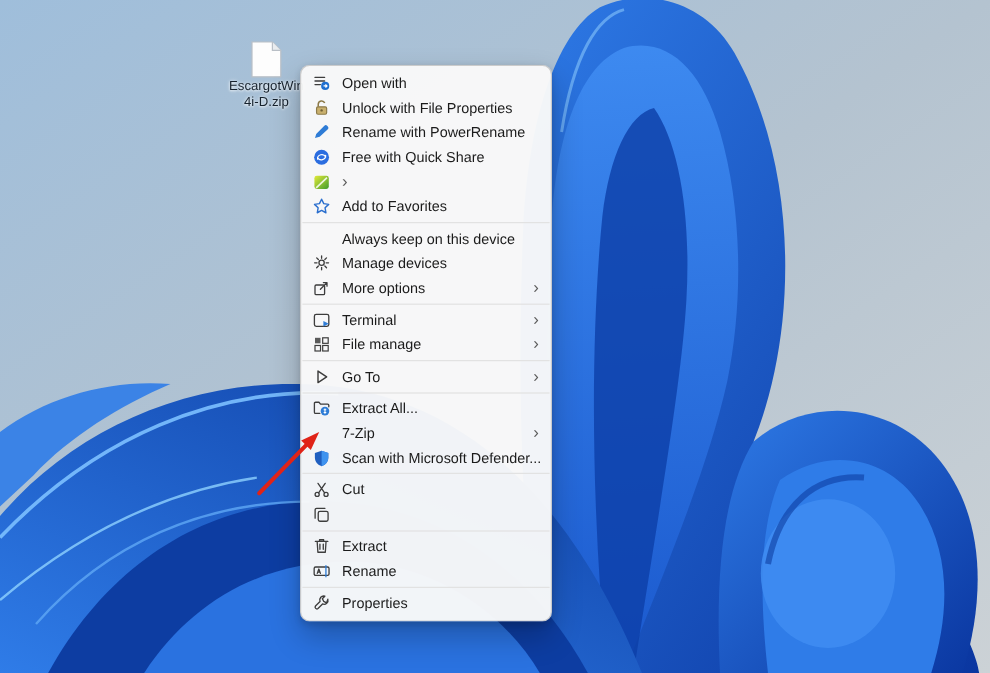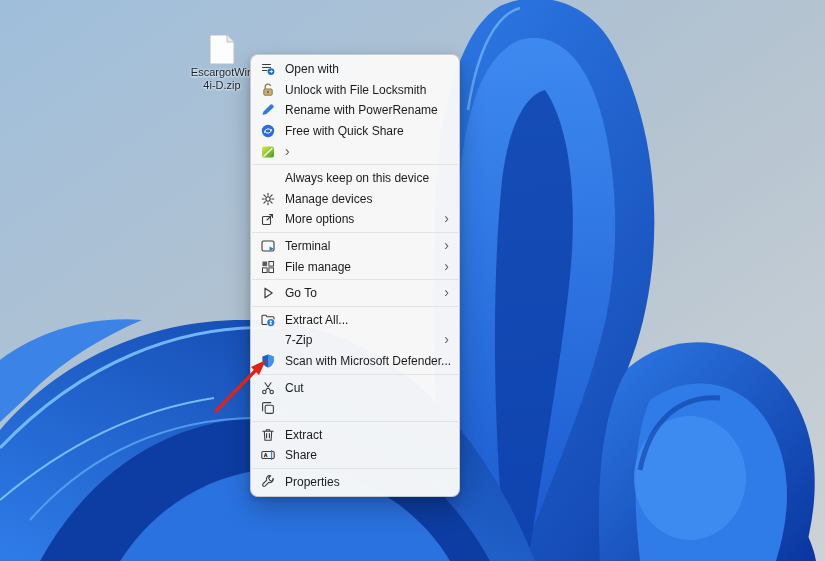--- a/index.html
+++ b/index.html
@@ -107,21 +107,21 @@
         <span class="lb">Open with</span>
       </div>
       <div class="mi">
         <span class="ic">
           <svg viewBox="0 0 16 16">
             <path d="M5.2 7V4.8a2.8 2.8 0 0 1 5.4-.9" stroke="#8d7b4a" fill="none" stroke-width="1.3"></path>
             <rect x="3.8" y="7" width="8.4" height="6.2" rx="1.2" fill="#c9b06e" stroke="#8d7b4a"></rect>
             <circle cx="8" cy="10" r="1" fill="#6f5f34"></circle>
           </svg>
         </span>
-        <span class="lb">Unlock with File Locksmith</span>
+        <span class="lb">Unlock with File Properties</span>
       </div>
       <div class="mi">
         <span class="ic">
           <svg viewBox="0 0 16 16">
             <path d="M2.5 13l1-3.4 6.8-6.8a1.6 1.6 0 0 1 2.3 0l.6.6a1.6 1.6 0 0 1 0 2.3L6.4 12z" fill="#2e7cd6"></path>
           </svg>
         </span>
         <span class="lb">Rename with PowerRename</span>
       </div>
       <div class="mi">
@@ -141,20 +141,28 @@
                 <stop offset="0" stop-color="#e3ea3a"></stop>
                 <stop offset="1" stop-color="#3f9c2c"></stop>
               </linearGradient>
             </defs>
             <rect x="2" y="2.5" width="12" height="11" rx="2" fill="url(#pzg)"></rect>
             <path d="M3.5 12.5l9-8.5" stroke="#fff" stroke-width="1.4" opacity=".85"></path>
           </svg>
         </span>
         <span class="ch">›</span>
       </div>
+      <div class="mi">
+        <span class="ic">
+          <svg viewBox="0 0 16 16">
+            <path d="M8 2l1.8 3.7 4.1.6-3 2.9.7 4.1L8 11.4l-3.6 1.9.7-4.1-3-2.9 4.1-.6z" fill="none" stroke="#2b6fce" stroke-width="1.2" stroke-linejoin="round"></path>
+          </svg>
+        </span>
+        <span class="lb">Add to Favorites</span>
+      </div>
       <div class="sep"></div>
       <div class="mi">
         <span class="ic"></span>
         <span class="lb">Always keep on this device</span>
       </div>
       <div class="mi">
         <span class="ic">
           <svg viewBox="0 0 16 16">
             <circle cx="8" cy="8" r="2.2" stroke="#3d3d3d" fill="none" stroke-width="1.1" stroke-linecap="round" stroke-linejoin="round"></circle>
             <path d="M8 2.2v2M8 11.8v2M2.2 8h2M11.8 8h2M3.9 3.9l1.4 1.4M10.7 10.7l1.4 1.4M12.1 3.9l-1.4 1.4M5.3 10.7l-1.4 1.4" stroke="#3d3d3d" fill="none" stroke-width="1.1" stroke-linecap="round" stroke-linejoin="round"></path>
@@ -259,21 +267,21 @@
         <span class="lb">Extract</span>
       </div>
       <div class="mi">
         <span class="ic">
           <svg viewBox="0 0 16 16">
             <rect x="1.8" y="4.5" width="12.4" height="7" rx="1.2" stroke="#3d3d3d" fill="none" stroke-width="1.1" stroke-linecap="round" stroke-linejoin="round"></rect>
             <path d="M4.4 9.8l1.3-3.6 1.3 3.6M4.9 8.7h1.6" stroke="#3d3d3d" fill="none" stroke-width="1.1" stroke-linecap="round" stroke-linejoin="round"></path>
             <path d="M11.6 3v10" stroke="#2e7cd6" stroke-width="1.1"></path>
           </svg>
         </span>
-        <span class="lb">Share</span>
+        <span class="lb">Rename</span>
       </div>
       <div class="sep"></div>
       <div class="mi">
         <span class="ic">
           <svg viewBox="0 0 16 16">
             <path d="M13.2 4.3a3.3 3.3 0 0 1-4.4 4L5 12.1a1.5 1.5 0 0 1-2.1-2.1l3.8-3.8a3.3 3.3 0 0 1 4-4.4L8.6 3.9l1.2 2.3 2.3 1.2z" stroke="#3d3d3d" fill="none" stroke-width="1.1" stroke-linecap="round" stroke-linejoin="round"></path>
           </svg>
         </span>
         <span class="lb">Properties</span>
       </div>

